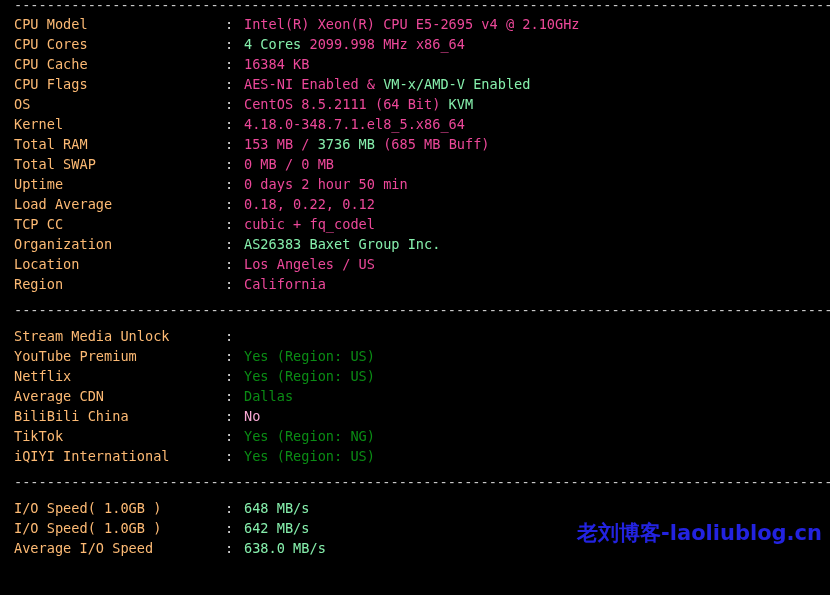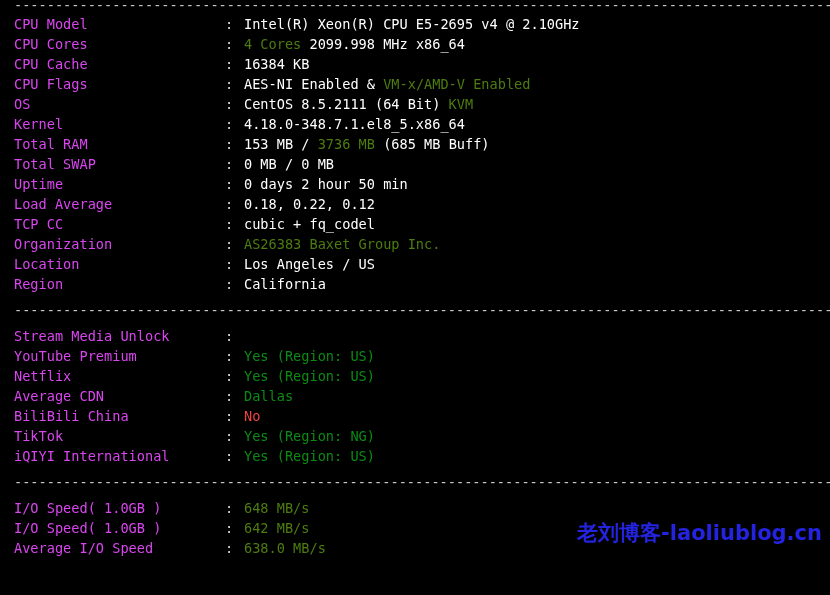--- a/index.html
+++ b/index.html
@@ -39,39 +39,39 @@
     height: 20px;
     line-height: 20px;
     white-space: pre;
     padding-left: 14px;
     display: block;
     overflow: hidden;
   }
   .label {
     display: inline-block;
     width: 211px;
-    color: #d946ef;
+    color: #fdba74;
     white-space: pre;
     vertical-align: top;
   }
   .colon {
     display: inline-block;
     width: 19px;
     color: #d8d8d8;
     vertical-align: top;
   }
   .value {
     display: inline-block;
     white-space: pre;
     vertical-align: top;
   }
-  .c-cyan   { color: #ffffff; }
-  .c-yellow { color: #4d7c0f; }
+  .c-cyan   { color: #ec4899; }
+  .c-yellow { color: #86efac; }
   .c-green  { color: #0a8c14; }
-  .c-red    { color: #ef4444; }
+  .c-red    { color: #f9a8d4; }
   .gap { height: 6px; }
   #watermark {
     position: absolute;
     right: 8px;
     top: 520px;
     font-family: "DejaVu Sans", "Liberation Sans", sans-serif;
     font-size: 21px;
     font-weight: bold;
     color: #2323e0;
     letter-spacing: 0px;

